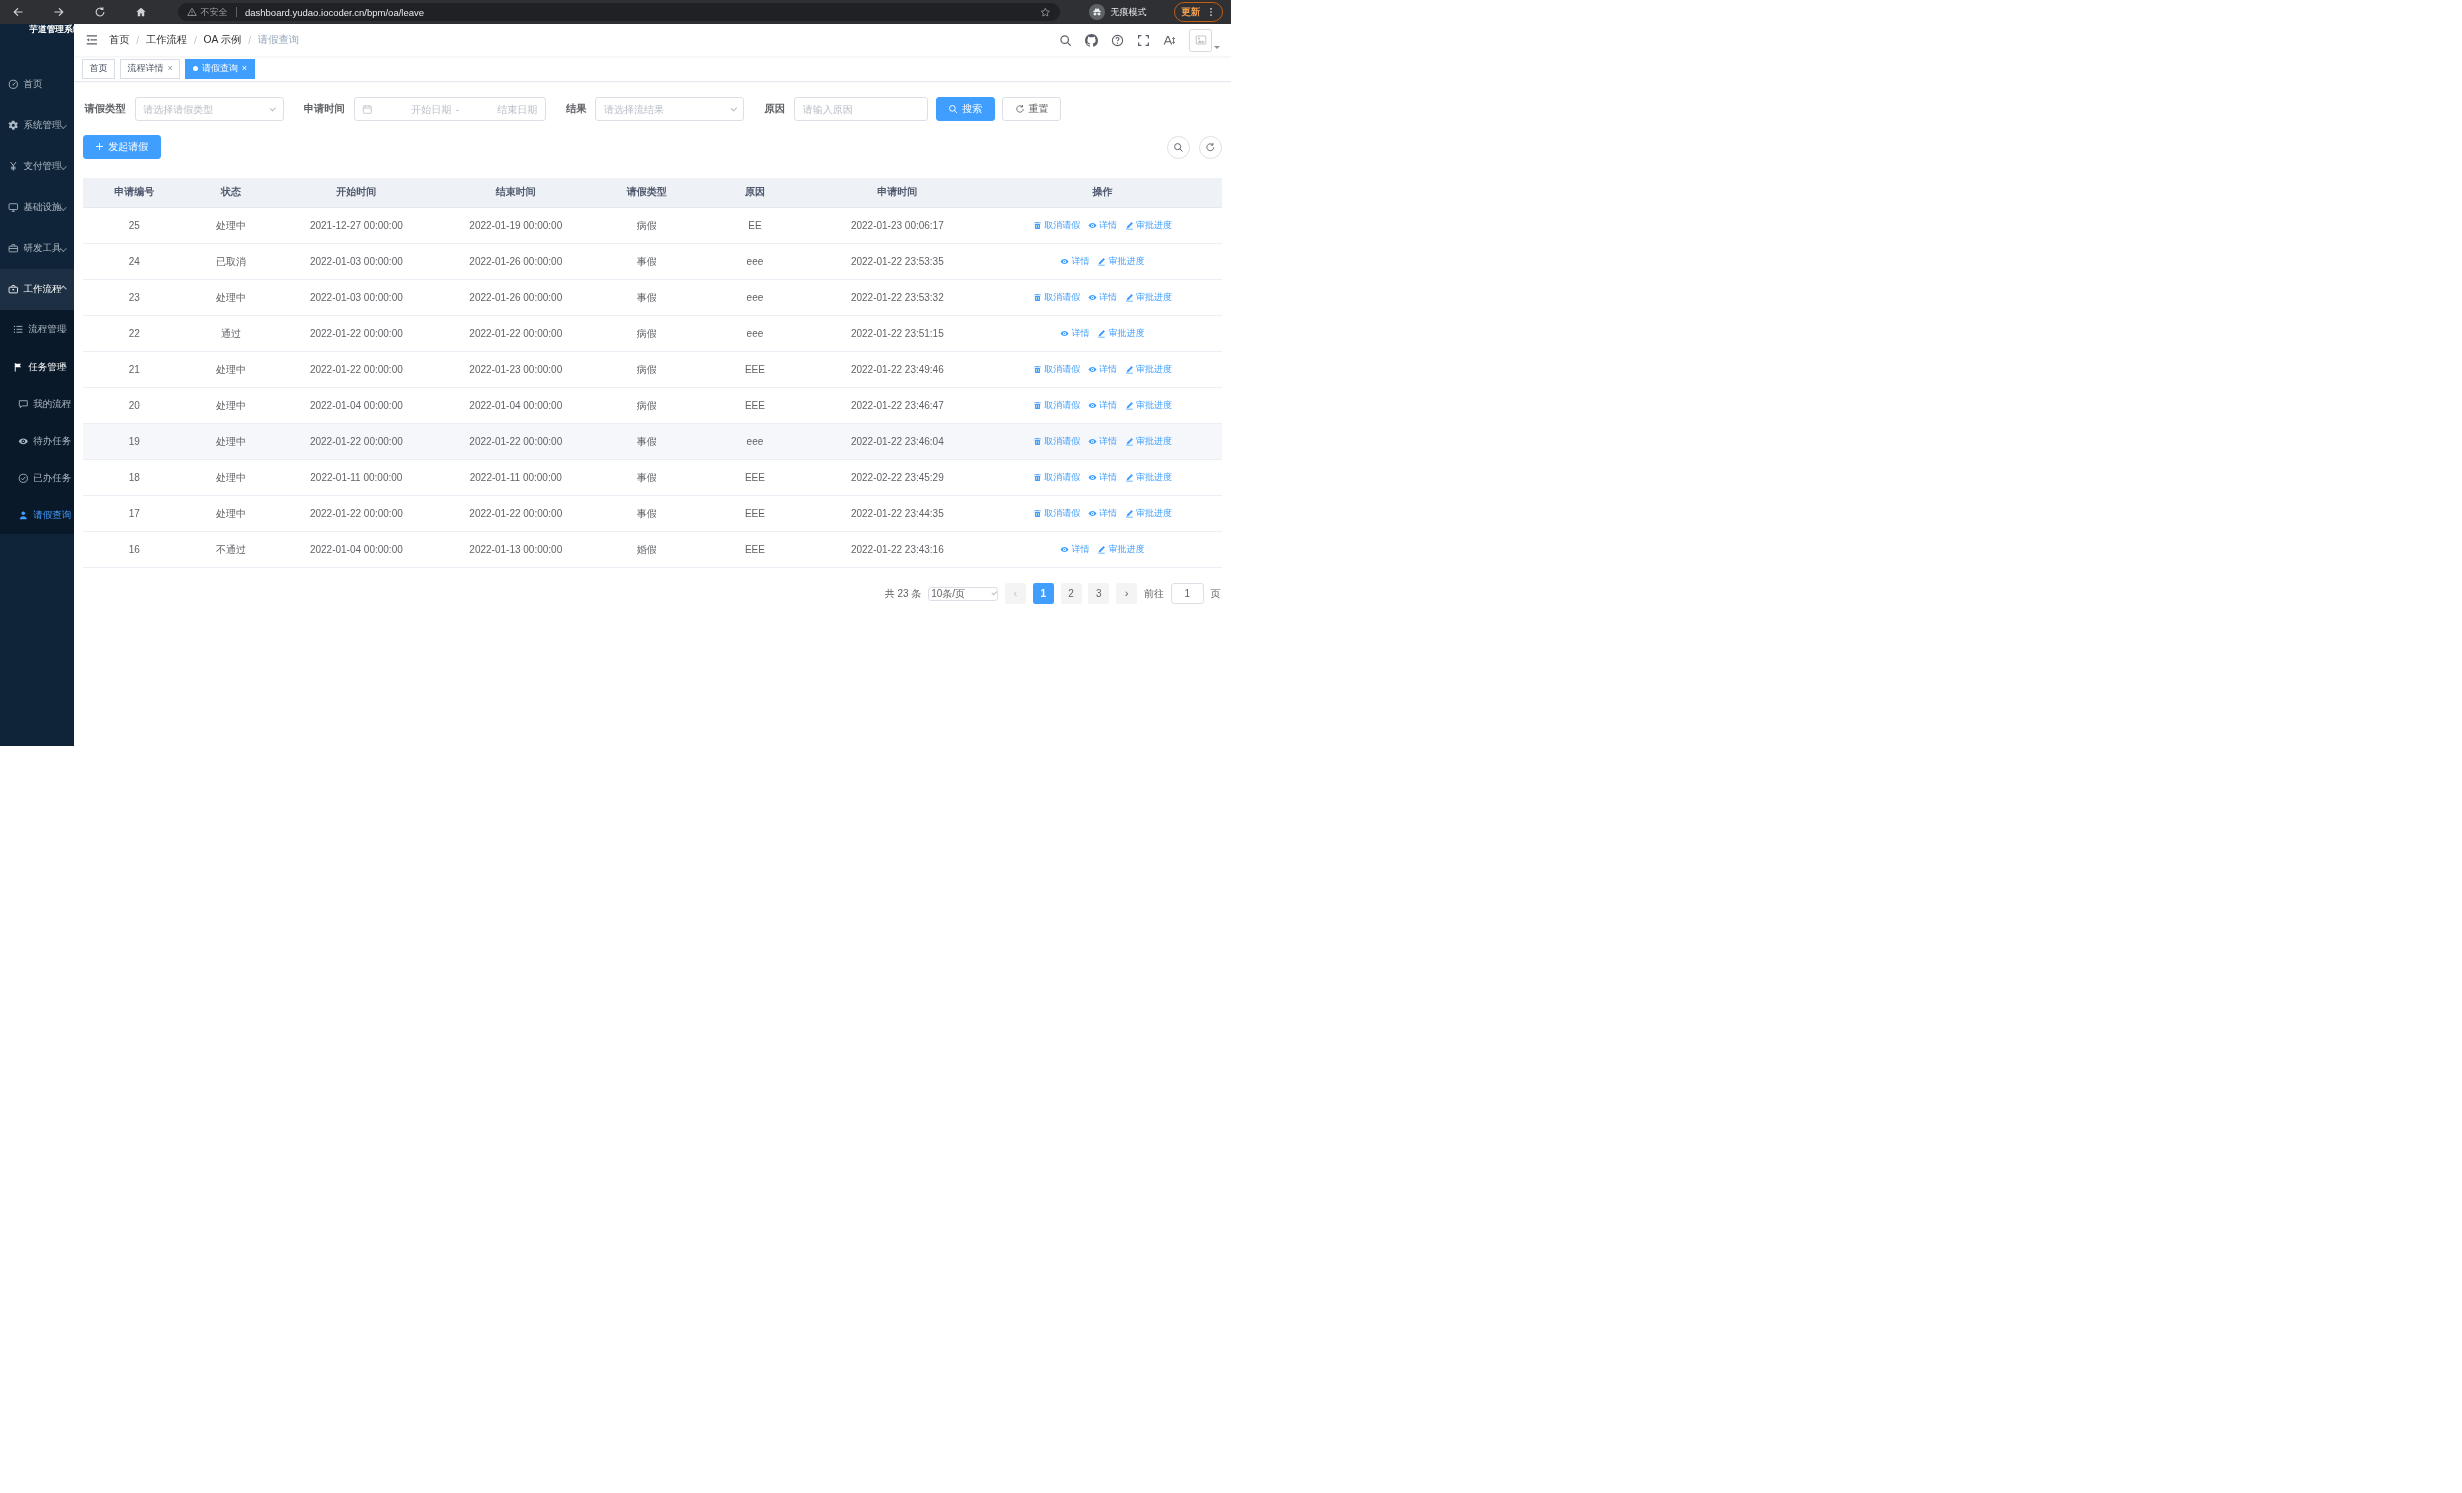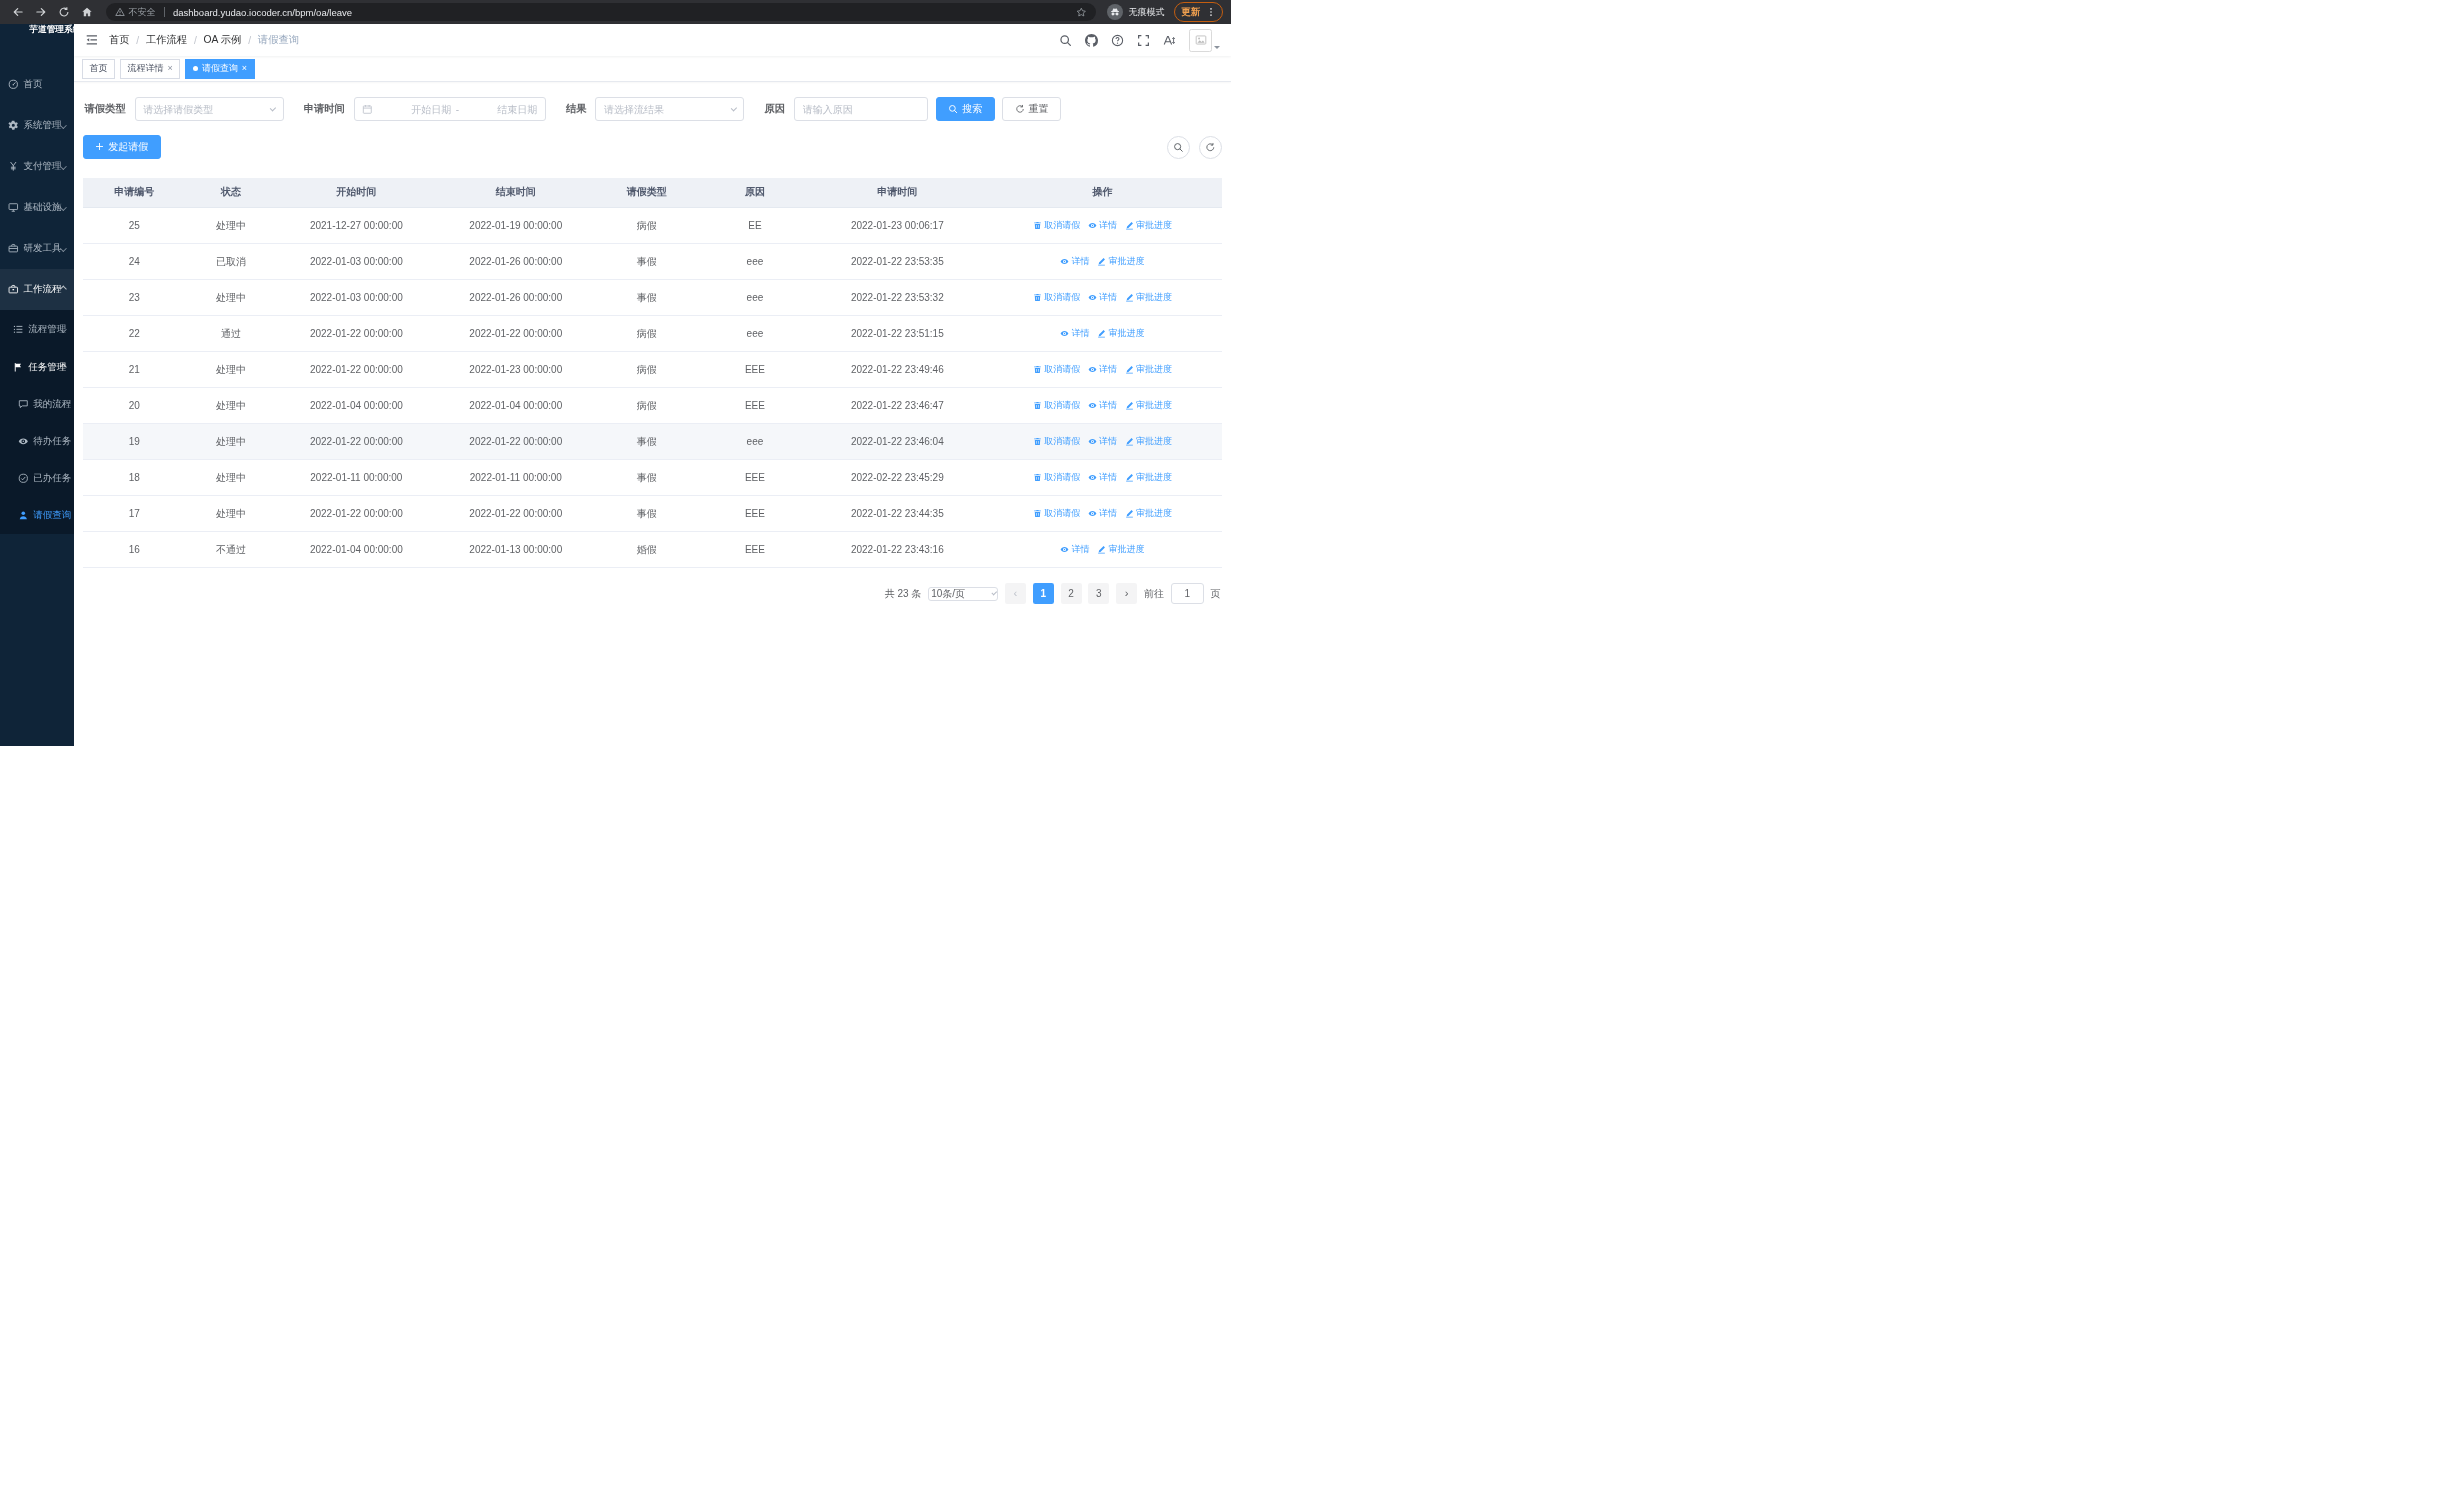--- a/index.html
+++ b/index.html
@@ -4,21 +4,21 @@
 <style>
   *{box-sizing:border-box;margin:0;padding:0}
   html,body{width:1231px;height:747px}
   body{font-family:"Liberation Sans","DejaVu Sans",sans-serif;background:#fff;overflow:hidden;font-size:10px}
 
   .ic{display:inline-flex;align-items:center;justify-content:center;flex-shrink:0}
   .ic svg{width:100%;height:100%;display:block}.i12{width:9px;height:9px}.i13{width:10px;height:10px}
   .i14{width:10.6px;height:10.6px}.i16{width:12px;height:12px}.i17{width:13px;height:13px}.i18{width:13.7px;height:13.7px}
 
   
-  .browser{height:24px;background:#2f3034;display:flex;align-items:center;padding:0 7.6px;gap:3px}
+  .browser{height:24px;background:#2f3034;display:flex;align-items:center;padding:0 7.6px;gap:21px}
   .nav-ic{width:20px;height:20px;border-radius:50%;display:flex;align-items:center;justify-content:center;color:#cfd1d4;cursor:pointer}
   .url-pill{flex:1;height:17.5px;background:#202124;border-radius:9px;display:flex;align-items:center;padding:0 9px;margin:0 6px;gap:4.6px;min-width:0}
   .sec-label{color:#9aa0a6;font-size:9px;display:flex;align-items:center;gap:3.8px;white-space:nowrap}
   .sec-sep{width:0.8px;height:10px;background:#5f6368;margin:0 3.8px}
   .url-text{color:#e8eaed;font-size:9.5px;white-space:nowrap;overflow:hidden;flex:1}
   .pill-star{color:#9aa0a6;margin-left:auto}
   .incog{display:flex;align-items:center;gap:5.3px;color:#e8eaed;font-size:9px;margin:0 6px 0 1.5px;white-space:nowrap}
   .incog-circle{width:16.7px;height:16.7px;border-radius:50%;background:#5f6368;display:flex;align-items:center;justify-content:center;color:#e8eaed}
   .update-pill{display:flex;align-items:center;gap:5.3px;border:1.5px solid #c45e10;border-radius:11.4px;padding:2.3px 6.8px;color:#f0a04f;font-size:9.5px;font-weight:700;cursor:pointer;white-space:nowrap}
   .update-pill .dots{color:#e8eaed}

